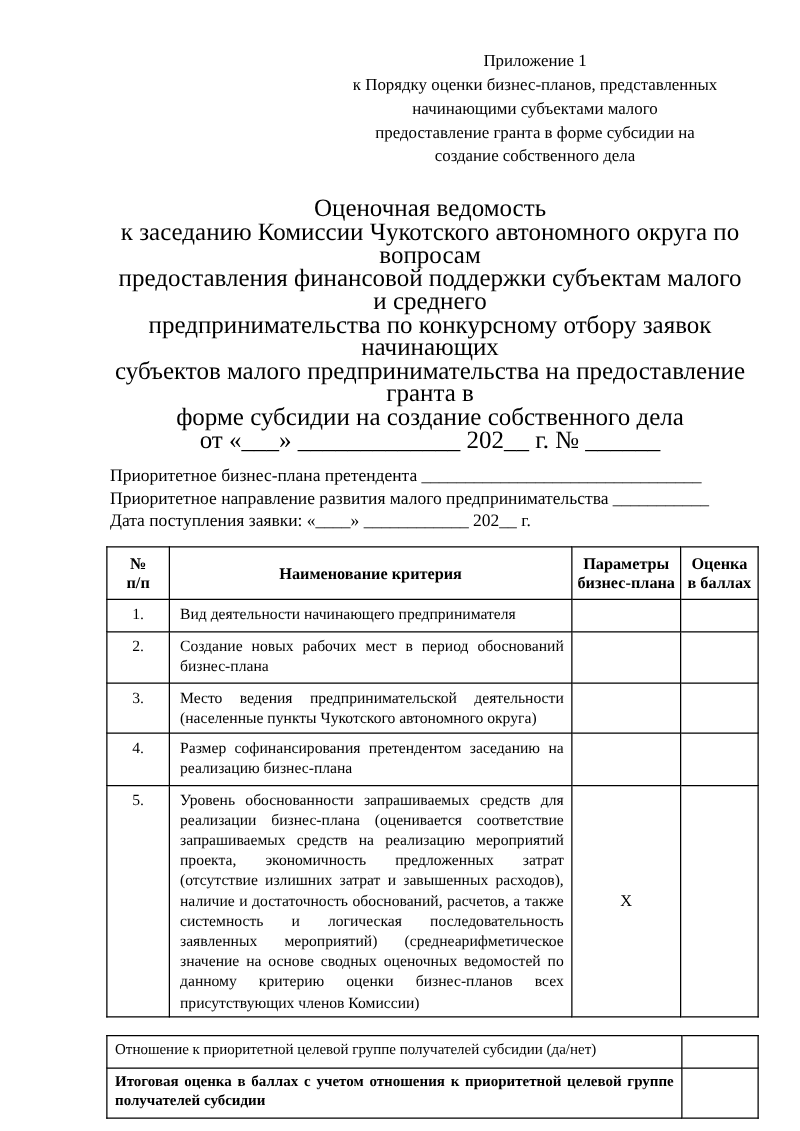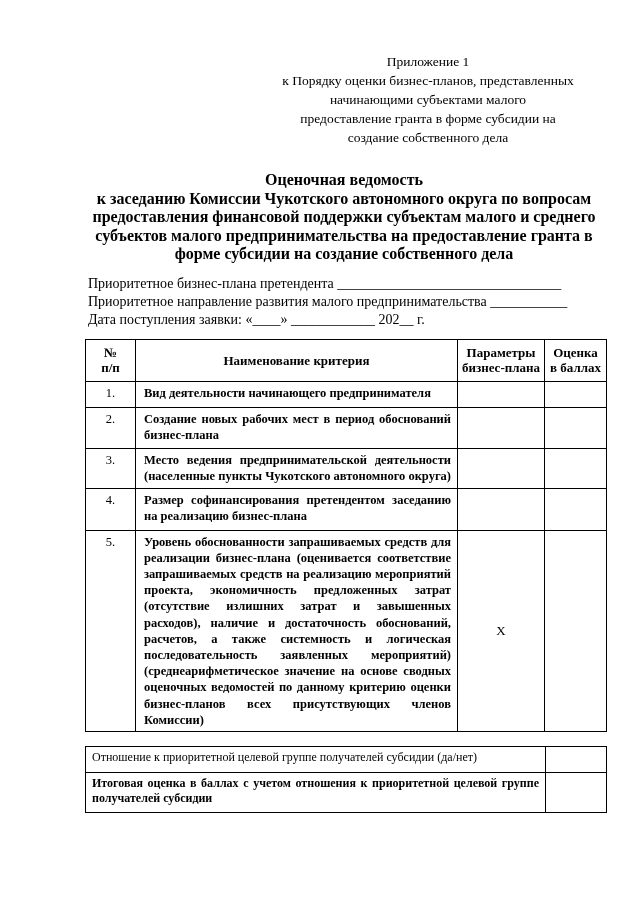--- a/index.html
+++ b/index.html
@@ -4,37 +4,37 @@
 <style>
   * { margin: 0; padding: 0; box-sizing: border-box; }
   html, body { background: #fff; }
   body {
     width: 640px; height: 905px;
     font-family: "Liberation Serif", "DejaVu Serif", serif;
     color: #000;
     overflow: hidden;
     position: relative;
   }
-  .page { width: 640px; height: 905px; padding-top: 52px; }
+  .page { width: 640px; height: 905px; padding-top: 39px; }
 
   
   .annotation {
     width: 348px;
     margin: 0 38px 0 auto;
     text-align: center;
     font-size: 13.5px;
     line-height: 19px;
   }
 
   
   .doc-title {
     margin: 24px 40px 0 88px;
     text-align: center;
-    font-weight: bold;
-    font-size: 16px;
+    font-weight: normal;
+    font-size: 20px;
     line-height: 18.5px;
   }
 
   
   .intro {
     margin: 11px 40px 0 88px;
     font-size: 14px;
     line-height: 18px;
   }
 
@@ -52,21 +52,21 @@
     font-weight: bold;
     line-height: 15px;
     text-align: center;
     vertical-align: middle;
     white-space: pre-line;
     height: 42px;
     padding: 2px;
   }
   .main-table td { vertical-align: top; padding: 3px 6px 3px 8px; }
   td.num { text-align: center; padding: 3px 2px; }
-  td.criteria { text-align: justify; font-weight: bold; }
+  td.criteria { text-align: justify; }
   td.criteria.single { text-align: left; }
   td.mark { text-align: center; vertical-align: middle; padding: 2px; font-size: 13px; }
   tr.r1 td { height: 26px; }
   tr.r2 td { height: 41px; }
   tr.r3 td { height: 40px; }
   tr.r4 td { height: 42px; }
   tr.r5 td { height: 163px; }
   tr.total-row td { height: 24px; }
   td.total-label { text-align: center; vertical-align: middle; font-size: 13px; }
 
@@ -91,22 +91,24 @@
     <div>к Порядку оценки бизнес-планов, представленных</div>
     <div>начинающими субъектами малого</div>
     <div>предоставление гранта в форме субсидии на</div>
     <div>создание собственного дела</div>
   </div>
 
   <div class="doc-title">
     <div>Оценочная ведомость</div>
     <div>к заседанию Комиссии Чукотского автономного округа по вопросам</div>
     <div>предоставления финансовой поддержки субъектам малого и среднего</div>
+    <div>предпринимательства по конкурсному отбору заявок начинающих</div>
     <div>субъектов малого предпринимательства на предоставление гранта в</div>
     <div>форме субсидии на создание собственного дела</div>
+    <div>от «___» _____________ 202__ г. № ______</div>
   </div>
 
   <div class="intro">
     <div>Приоритетное бизнес-плана претендента ________________________________</div>
     <div>Приоритетное направление развития малого предпринимательства ___________</div>
     <div>Дата поступления заявки: «____» ____________ 202__ г.</div>
   </div>
 
   <table class="main-table">
     <colgroup>

